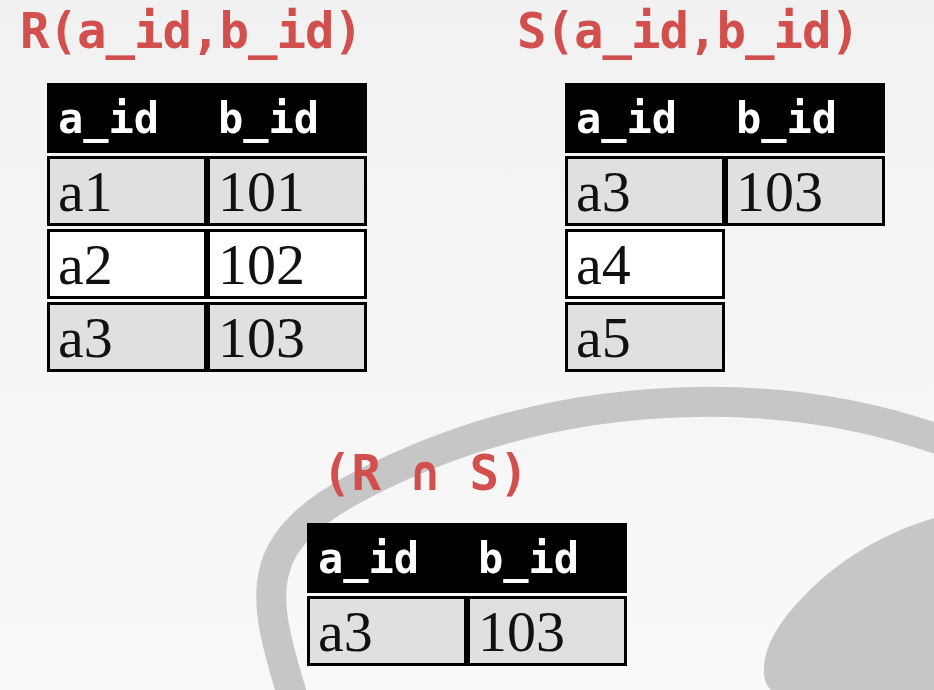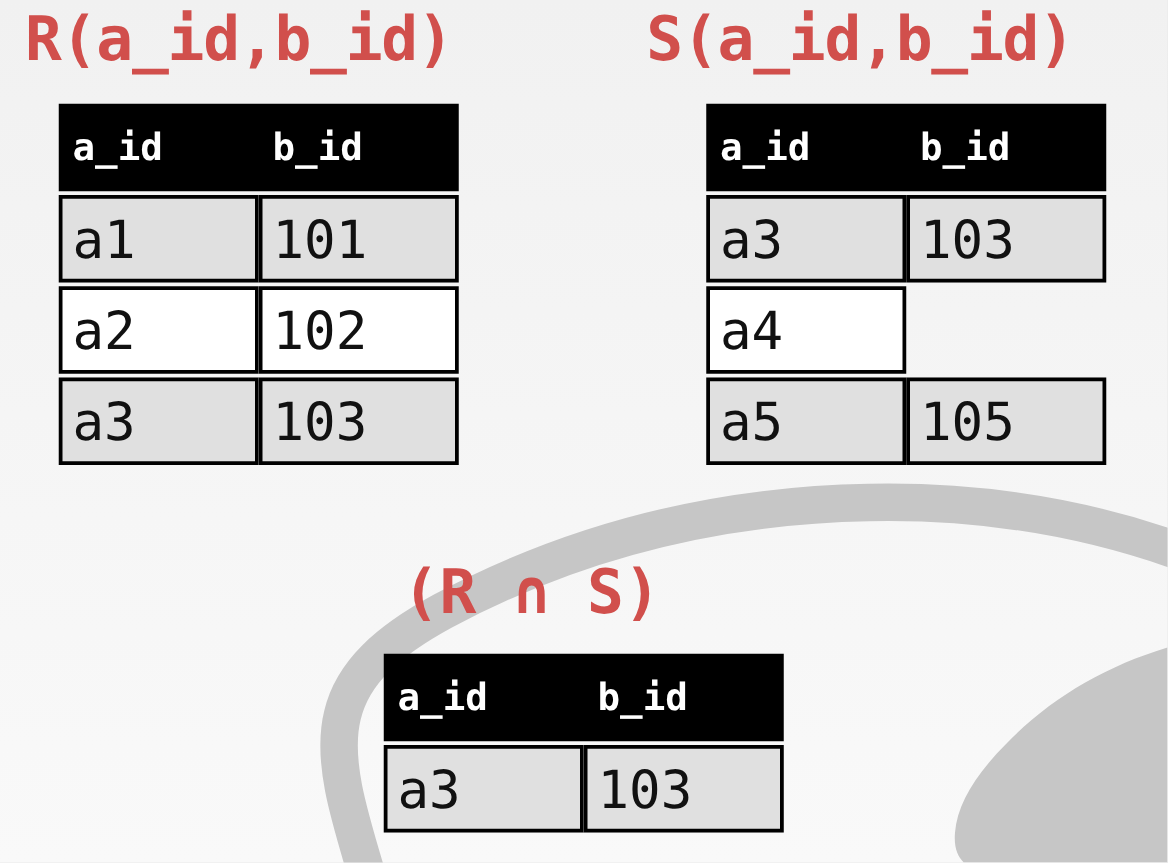--- a/index.html
+++ b/index.html
@@ -31,31 +31,32 @@
   .rel-header {
     display:flex;
     background:#000; color:#fff;
     height:70px; width:320px;
     box-sizing:border-box;
   }
   .rel-header .hcell {
     width:160px; height:70px;
     display:flex; align-items:center;
     padding-left:11px; box-sizing:border-box;
-    font-weight:bold; font-size:30px;
+    font-weight:bold; font-size:42px;
   }
   .rel-row { display:flex; }
   .rel-row .cell {
     width:160px; height:70px;
     box-sizing:border-box;
     border:3px solid #000;
     display:flex; align-items:center;
     padding-left:8px;
-    font-size:42px; color:#111;
+    font-size:58px; color:#111;
     background:#e0e0e0;
+    font-family:Liberation Serif, serif;
   }
   .rel-row:nth-child(odd) .cell { background:#ffffff; }
   .rel-row:nth-child(even) .cell { background:#e0e0e0; }
   
   .title-r { left:20px; top:6px; }
   .title-s { left:517px; top:6px; }
   .title-rs { left:322px; top:448px; width:320px; text-align:left; letter-spacing:0; }
   .table-r { left:47px;  top:83px; }
   .table-s { left:565px; top:83px; }
   .table-rs { left:307px; top:523px; }
@@ -104,21 +105,20 @@
     </div>
     <div class="rel-row">
       <div class="cell">a3</div>
       <div class="cell">103</div>
     </div>
     <div class="rel-row">
       <div class="cell">a4</div>
     </div>
     <div class="rel-row">
       <div class="cell">a5</div>
-      <div class="cell">105</div>
     </div>
   </div>
 
   <div class="rel-title title-rs">(R ∩ S)</div>
   <div class="rel-table table-rs">
     <div class="rel-header">
       <div class="hcell">a_id</div>
       <div class="hcell">b_id</div>
     </div>
     <div class="rel-row">

